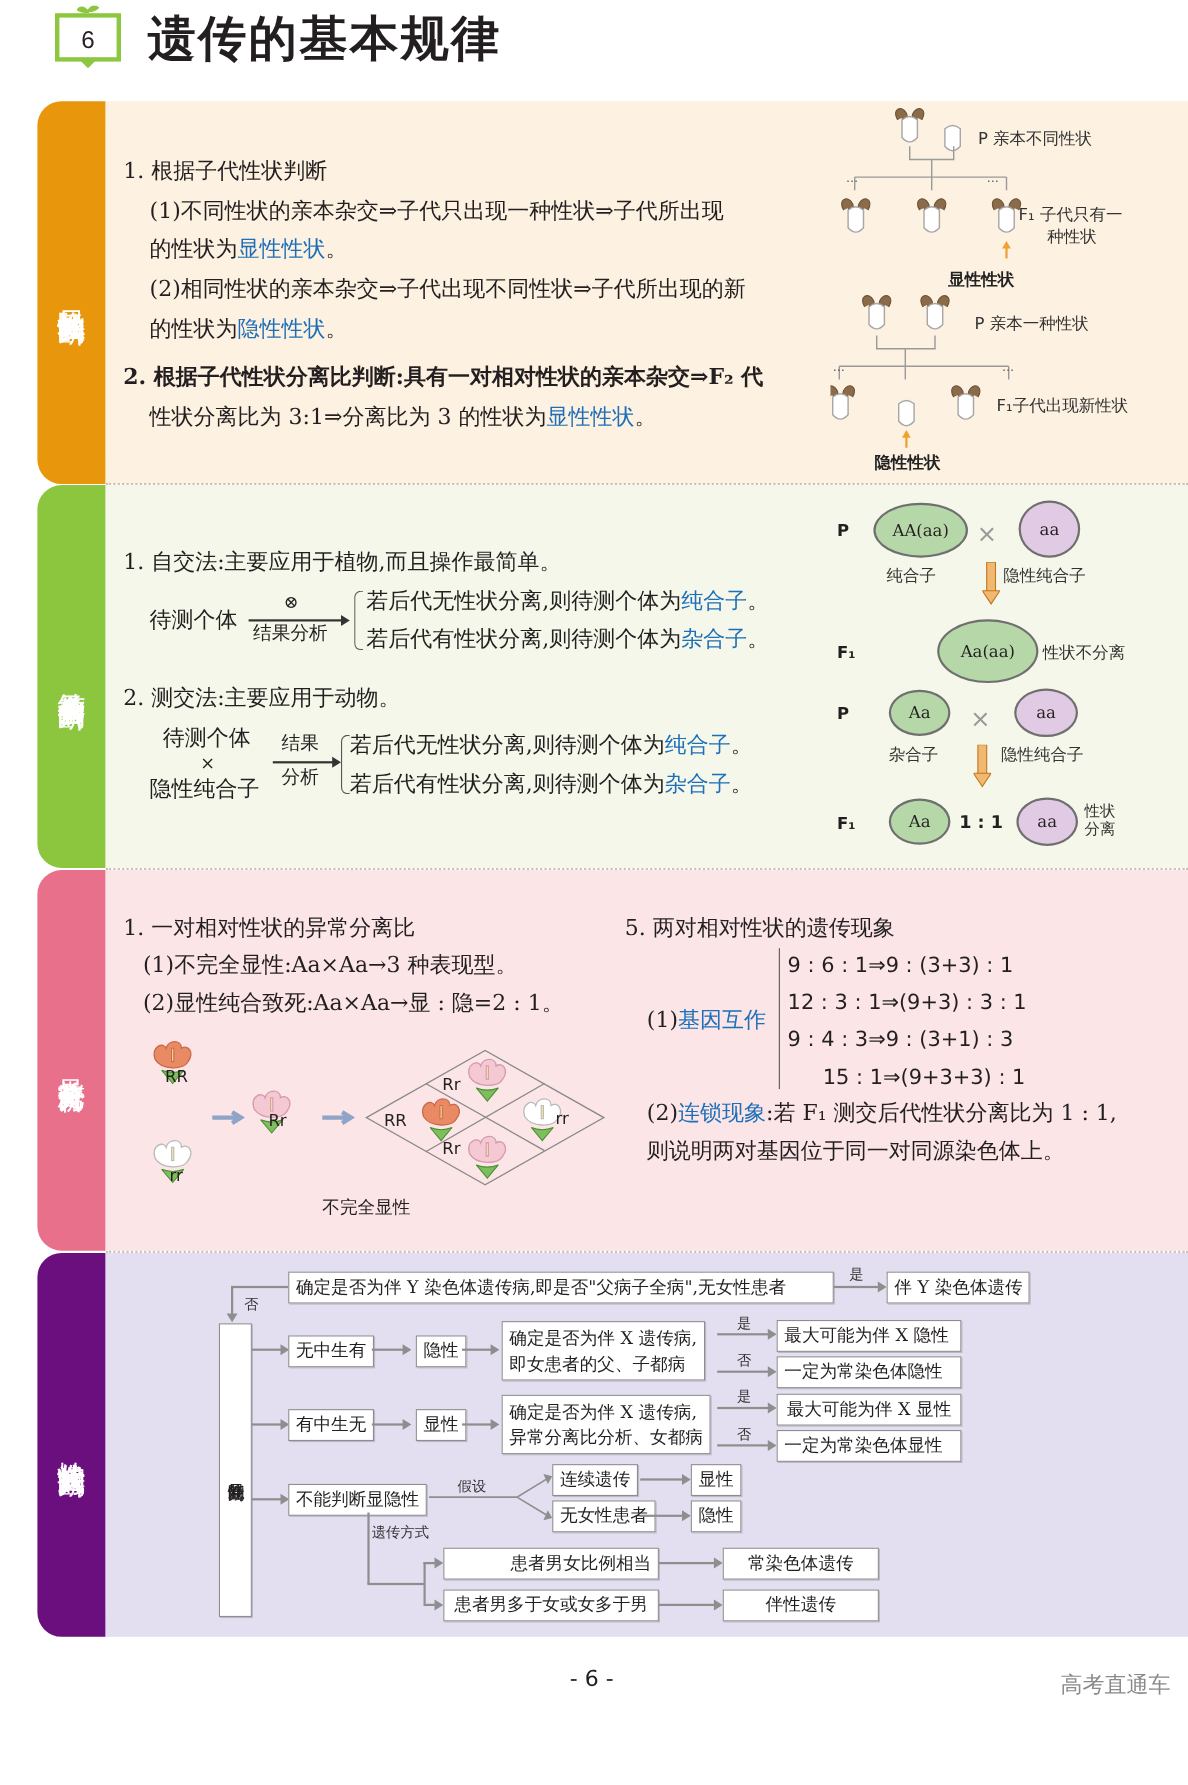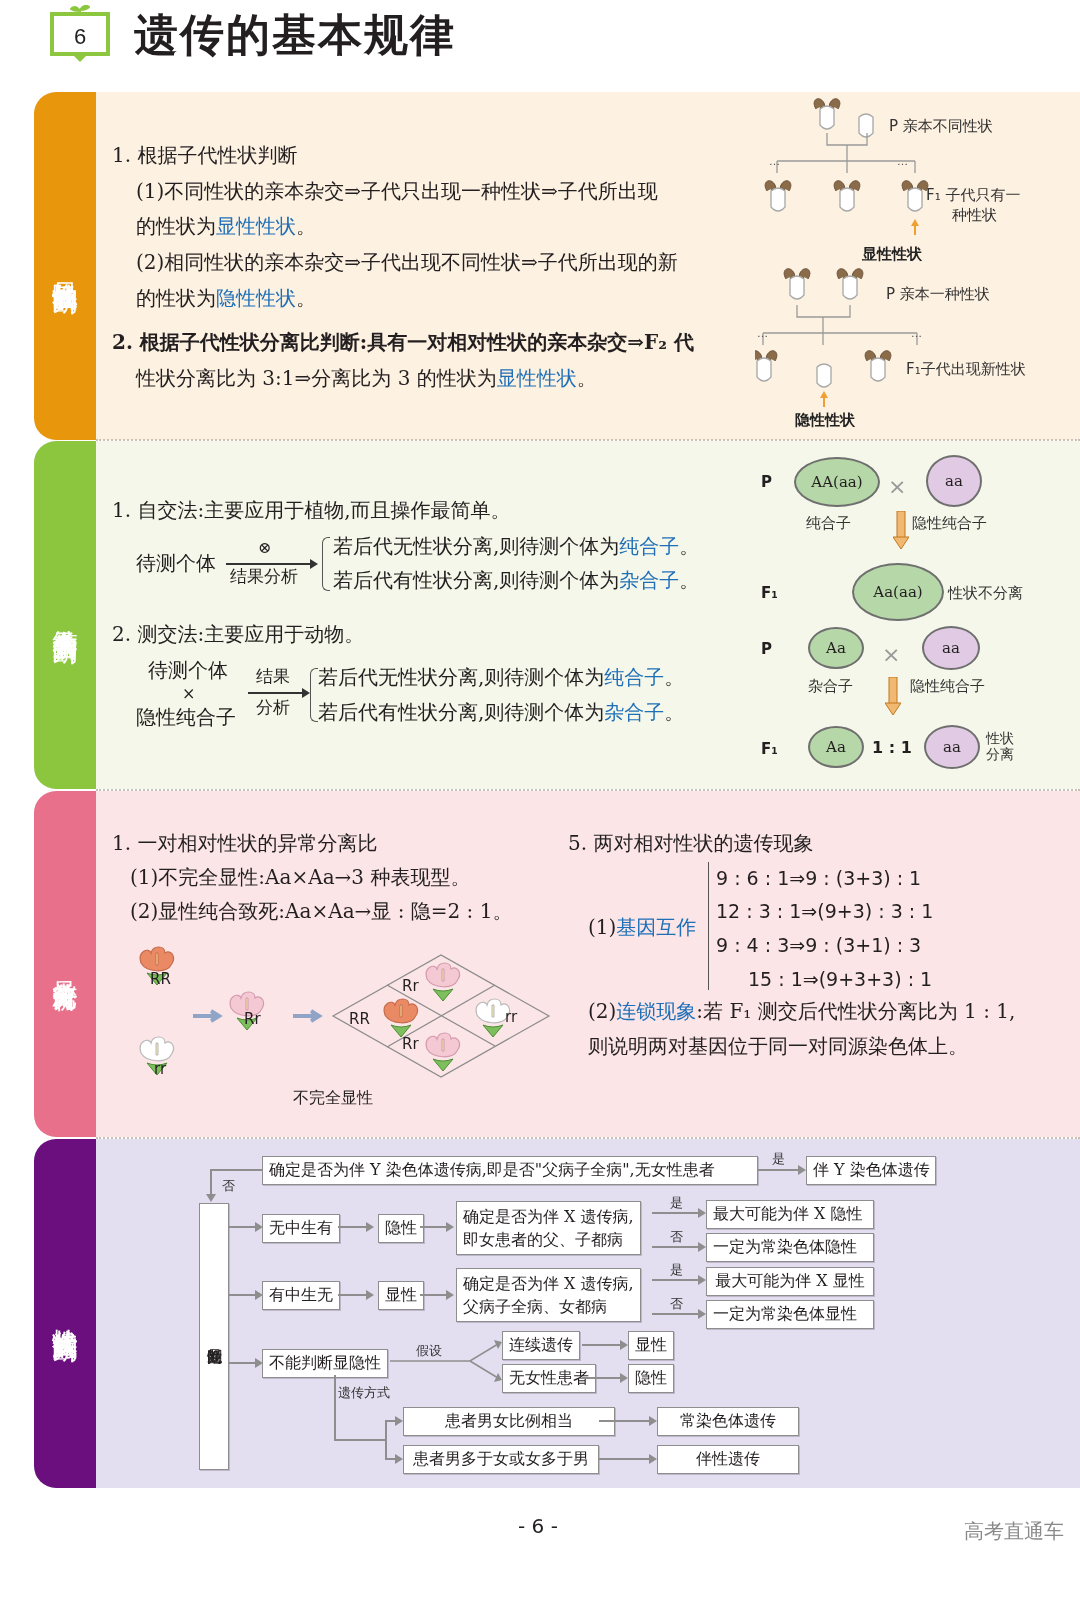--- a/index.html
+++ b/index.html
@@ -295,21 +295,21 @@
 <div class="abs ln" style="left:229px;top:1294px;width:28px;height:1.5px;"></div>
 <div class="abs arrowhead" style="left:255px;top:1290px;"></div>
 <div class="abs box" style="left:262px;top:1281px;">有中生无</div>
 <div class="abs ln" style="left:338px;top:1294px;width:30px;height:1.5px;"></div>
 <div class="abs arrowhead" style="left:366px;top:1290px;"></div>
 <div class="abs box" style="left:378px;top:1281px;">显性</div>
 <div class="abs ln" style="left:420px;top:1294px;width:28px;height:1.5px;"></div>
 <div class="abs arrowhead" style="left:446px;top:1290px;"></div>
 <div class="abs box" style="left:456px;top:1268px;line-height:1.45;">
   <div>确定是否为伴 X 遗传病,</div>
-  <div>父病子全病、女都病</div>
+  <div>异常分离比分析、女都病</div>
 </div>
 <div class="abs ln" style="left:652px;top:1279px;width:48px;height:1.5px;"></div>
 <div class="abs arrowhead" style="left:698px;top:1275px;"></div>
 <div class="abs yn" style="left:670px;top:1261px;">是</div>
 <div class="abs ln" style="left:652px;top:1313px;width:48px;height:1.5px;"></div>
 <div class="abs arrowhead" style="left:698px;top:1309px;"></div>
 <div class="abs yn" style="left:670px;top:1295px;">否</div>
 <div class="abs box" style="left:706px;top:1267px;width:168px;text-align:center;">最大可能为伴 X 显性</div>
 <div class="abs box" style="left:706px;top:1300px;width:168px;">一定为常染色体显性</div>
 
@@ -331,21 +331,21 @@
 <div class="abs box" style="left:628px;top:1364px;">隐性</div>
 
 <div class="abs ln" style="left:334px;top:1375px;width:1.5px;height:65px;"></div>
 <div class="abs yn" style="left:338px;top:1384px;">遗传方式</div>
 <div class="abs ln" style="left:334px;top:1439px;width:52px;height:1.5px;"></div>
 <div class="abs ln" style="left:385px;top:1420px;width:1.5px;height:38px;"></div>
 <div class="abs ln" style="left:385px;top:1420px;width:12px;height:1.5px;"></div>
 <div class="abs arrowhead" style="left:395px;top:1416px;"></div>
 <div class="abs ln" style="left:385px;top:1458px;width:12px;height:1.5px;"></div>
 <div class="abs arrowhead" style="left:395px;top:1454px;"></div>
-<div class="abs box" style="left:403px;top:1407px;width:212px;text-align:center;">患者男女比例相当</div>
+<div class="abs box" style="left:403px;top:1407px;width:196px;text-align:right;">患者男女比例相当</div>
 <div class="abs ln" style="left:599px;top:1420px;width:52px;height:1.5px;"></div>
 <div class="abs arrowhead" style="left:649px;top:1416px;"></div>
 <div class="abs box" style="left:657px;top:1407px;width:142px;text-align:center;">常染色体遗传</div>
 <div class="abs box" style="left:403px;top:1445px;width:196px;text-align:center;">患者男多于女或女多于男</div>
 <div class="abs ln" style="left:599px;top:1458px;width:52px;height:1.5px;"></div>
 <div class="abs arrowhead" style="left:649px;top:1454px;"></div>
 <div class="abs box" style="left:657px;top:1445px;width:142px;text-align:center;">伴性遗传</div>
 
 <div class="abs sans" style="left:518px;top:1514px;font-size:20px;">- 6 -</div>
 <div class="abs sans" style="left:964px;top:1518px;font-size:20px;color:#8a8a8a;">高考直通车</div>

